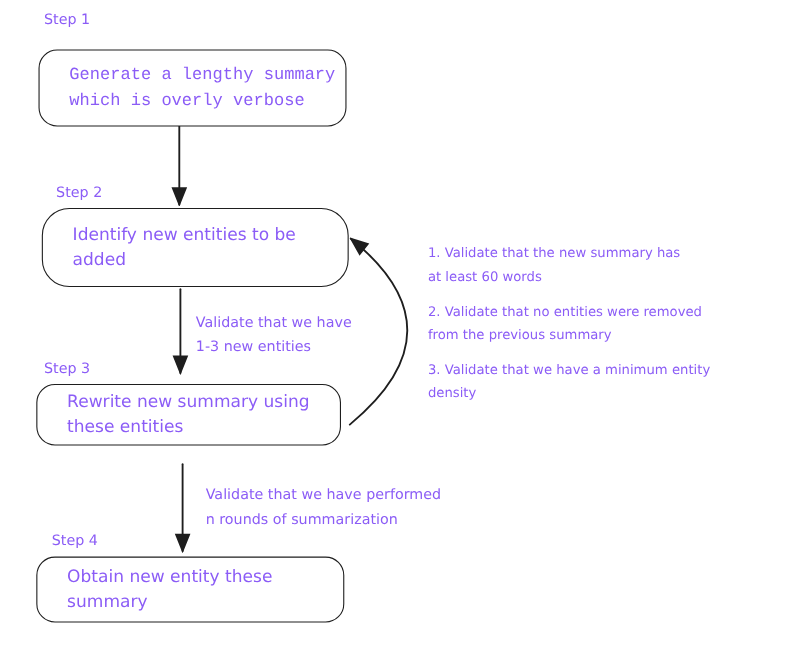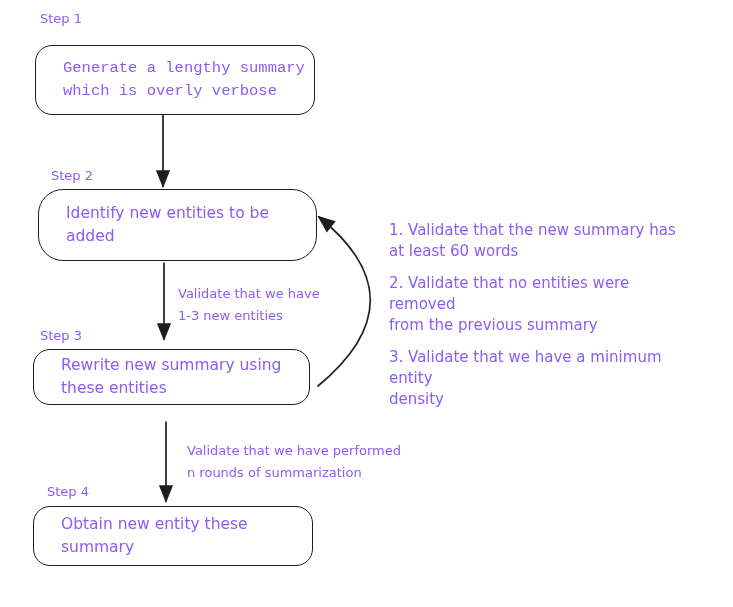--- a/index.html
+++ b/index.html
@@ -41,21 +41,21 @@
   .edge-label {
     position: absolute;
     font-size: 13px;
     line-height: 21.5px;
     white-space: pre-line;
   }
   .checks {
     position: absolute;
   }
   .check {
-    font-size: 15px;
+    font-size: 12px;
     line-height: 21px;
     white-space: pre-line;
     margin-bottom: 11px;
   }
 </style>
 </head>
 <body>
 
 <div class="canvas">
 

